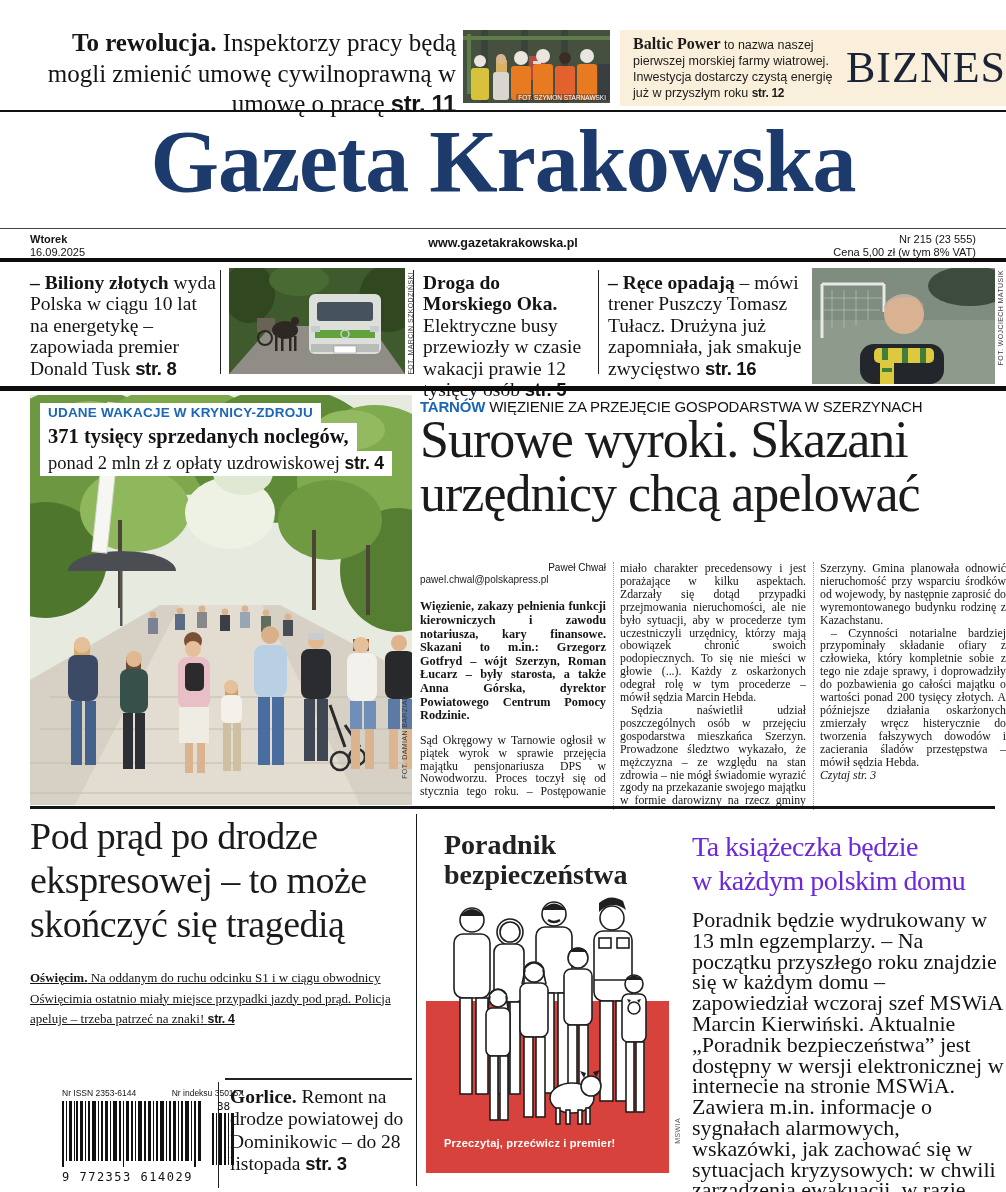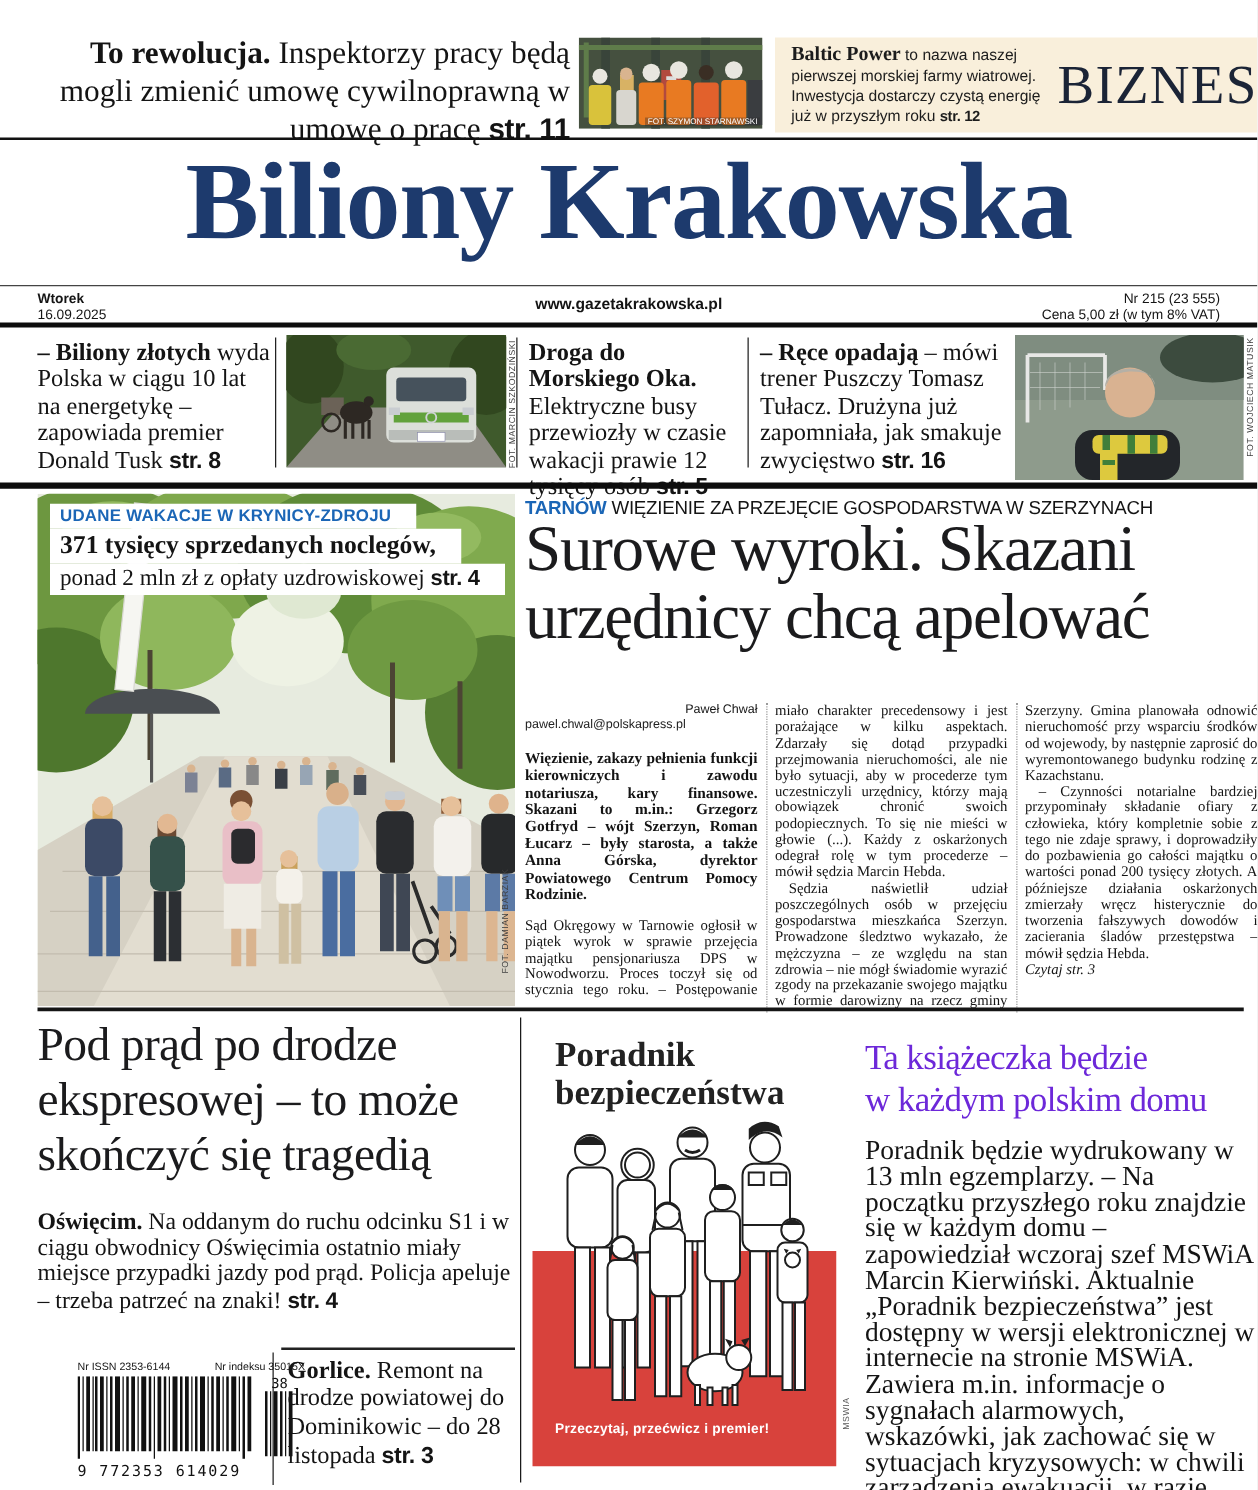--- a/index.html
+++ b/index.html
@@ -43,41 +43,41 @@
   #vl2{left:413px;top:270px;width:1px;height:104px;background:#222;}
   #tz2{left:423px;top:272px;width:168px;}
   #vl3{left:598px;top:270px;width:1px;height:104px;background:#222;}
   #tz3{left:608px;top:272px;width:196px;}
   #tz3photo{left:812px;top:268px;width:183px;height:116px;}
   #rule-teaser{left:0;top:386px;width:1006px;height:5px;background:#0d0d0d;}
 
   
   #photo-kry{left:30px;top:395px;width:382px;height:410px;}
   #chips{left:40px;top:403px;}
-  #chips .chip{display:table;background:#fff;padding:2px 20px 3px 8px;margin-bottom:0;}
+  #chips .chip{display:table;background:#fff;padding:2px 8px 3px 8px;margin-bottom:0;}
   #chip-kicker{font-family:"Liberation Sans",sans-serif;font-weight:700;font-size:13.5px;color:#1b66b6;letter-spacing:.2px;}
   #chip-l1{font-weight:700;font-size:20.5px;line-height:1.1;}
   #chip-l2{font-size:18.5px;line-height:1.1;}
 
   
   #kick{left:420px;top:398px;width:586px;font-size:15px;letter-spacing:-0.2px;white-space:nowrap;}
   #kick .loc{color:#1b66b6;font-weight:700;}
   #hl{left:420px;top:413px;width:590px;font-size:52px;line-height:1.04;color:#1b1b1d;letter-spacing:-1px;}
   #cols{left:420px;top:562px;width:586px;height:248px;font-size:11.8px;line-height:12.9px;text-align:justify;}
   #cols .byl{font-family:"Liberation Sans",sans-serif;font-weight:400;font-size:10px;line-height:1.15;text-align:right;}
   #cols .mail{font-family:"Liberation Sans",sans-serif;font-size:10px;color:#222;margin-bottom:14px;text-align:left;}
   #cols .lead{font-weight:700;font-size:12.3px;line-height:13.6px;margin-bottom:11px;}
   #cols p{margin:0;}
   #cols p + p{text-indent:11px;}
   #cols .more{font-style:italic;text-align:left;}
   #rule-mid{left:30px;top:806px;width:965px;height:3px;background:#151515;}
 
   
   #blh{left:30px;top:814px;width:396px;font-size:38px;line-height:1.16;color:#1b1b1d;letter-spacing:-0.5px;}
-  #blp{left:30px;top:968px;width:390px;font-size:19px;line-height:20.5px;}
+  #blp{left:30px;top:968px;width:390px;font-size:13px;line-height:20.5px;text-decoration:underline;}
   #hr-gor{left:225px;top:1078px;width:187px;height:2px;background:#222;}
   #vl-bc{left:218px;top:1082px;width:1px;height:106px;background:#222;}
   #bc{left:30px;top:1088px;width:182px;padding-left:32px;}
   #bc .lbls{display:flex;justify-content:space-between;font-family:"Liberation Sans",sans-serif;font-size:8.5px;margin-bottom:3px;}
   #gor{left:230px;top:1086px;width:184px;font-size:19.5px;line-height:1.15;}
 
   
   #vl-bot{left:416px;top:814px;width:1px;height:372px;background:#1a1a1a;}
   #cover{left:426px;top:816px;width:243px;height:357px;
          background:linear-gradient(180deg,#fff 0,#fff 185px,#d8423c 185px,#d8423c 100%);}
@@ -130,21 +130,21 @@
 
   <div class="abs" id="tbiznes">
     <div class="txt">
       <span class="lead">Baltic Power</span><span> to nazwa naszej pierwszej morskiej farmy wiatrowej. Inwestycja dostarczy czystą energię już w przyszłym roku </span><span class="pref">str. 12</span>
     </div>
     <div class="brand">BIZNES</div>
   </div>
 
   <div class="rule" id="rule-top"></div>
 
-  <div class="abs" id="mast">Biliony Krakowska</div>
+  <div class="abs" id="mast">Gazeta Krakowska</div>
 
   <div class="abs" id="dl-rule"></div>
   <div class="abs sans" id="dl-l">
     <div class="b">Wtorek</div>
     <div>16.09.2025</div>
   </div>
   <div class="abs sans" id="dl-c">www.gazetakrakowska.pl</div>
   <div class="abs sans" id="dl-r">
     <div>Nr 215 (23 555)</div>
     <div>Cena 5,00 zł (w tym 8% VAT)</div>

